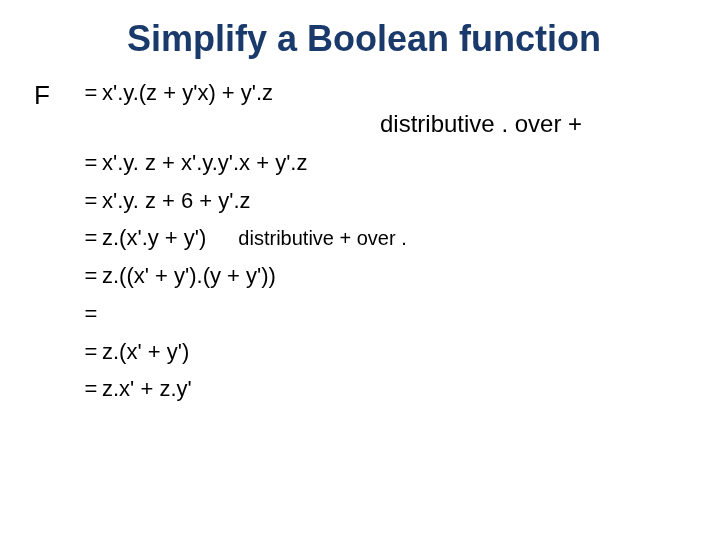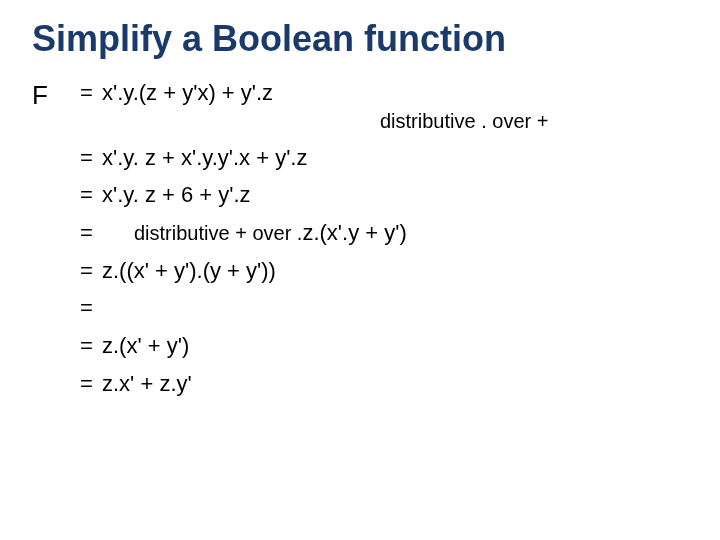--- a/index.html
+++ b/index.html
@@ -1,18 +1,19 @@
 <!DOCTYPE html>
 <html><head>
   <meta charset="utf-8">
   <style>
     * {
       margin: 0;
       padding: 0;
       box-sizing: border-box;
+      text-align: center;
     }
 
     body {
       width: 720px;
       height: 540px;
       background-color: #ffffff;
       font-family: Arial, sans-serif;
       overflow: hidden;
     }
 
@@ -58,34 +59,34 @@
 <div class="page-container">
   <div class="title">Simplify a Boolean function</div>
   <div class="content-area">
     <div class="f-label">F</div>
     <div class="steps-area" id="steps-container">
     <div style="font-size: 22px; color: rgb(0, 0, 0); line-height: 1.35;">
           <div style="display: flex; align-items: baseline;">
             <span style="min-width: 22px; display: inline-block;">=</span>
             <span> x'.y.(z + y'x) + y'.z</span>
           </div>
-          <div style="font-size: 20px; color: rgb(0, 0, 0); padding-left: 300px;">distributive . over +</div>
+          <div style="font-size: 24px; color: rgb(0, 0, 0); padding-left: 300px;">distributive . over +</div>
         </div>
         <div style="font-size: 22px; color: rgb(0, 0, 0); line-height: 1.35; display: flex; align-items: baseline;">
           <span style="min-width: 22px; display: inline-block;">=</span>
           <span> x'.y. z + x'.y.y'.x + y'.z</span>
         </div>
         <div style="font-size: 22px; color: rgb(0, 0, 0); line-height: 1.35; display: flex; align-items: baseline;">
           <span style="min-width: 22px; display: inline-block;">=</span>
           <span> x'.y. z + 6 + y'.z</span>
         </div>
         <div style="font-size: 22px; color: rgb(0, 0, 0); line-height: 1.35; display: flex; align-items: baseline;">
           <span style="min-width: 22px; display: inline-block;">=</span>
+          <span> z.(x'.y + y')</span>
           <span style="font-size: 20px; color: rgb(0, 0, 0); margin-left: 32px;">distributive + over .</span>
-          <span> z.(x'.y + y')</span>
         </div>
         <div style="font-size: 22px; color: rgb(0, 0, 0); line-height: 1.35; display: flex; align-items: baseline;">
           <span style="min-width: 22px; display: inline-block;">=</span>
           <span> z.((x' + y').(y + y'))</span>
         </div>
         <div style="font-size: 22px; color: rgb(0, 0, 0); line-height: 1.35; display: flex; align-items: baseline;">
           <span style="min-width: 22px; display: inline-block;">=</span>
         </div>
         <div style="font-size: 22px; color: rgb(0, 0, 0); line-height: 1.35; display: flex; align-items: baseline;">
           <span style="min-width: 22px; display: inline-block;">=</span>

